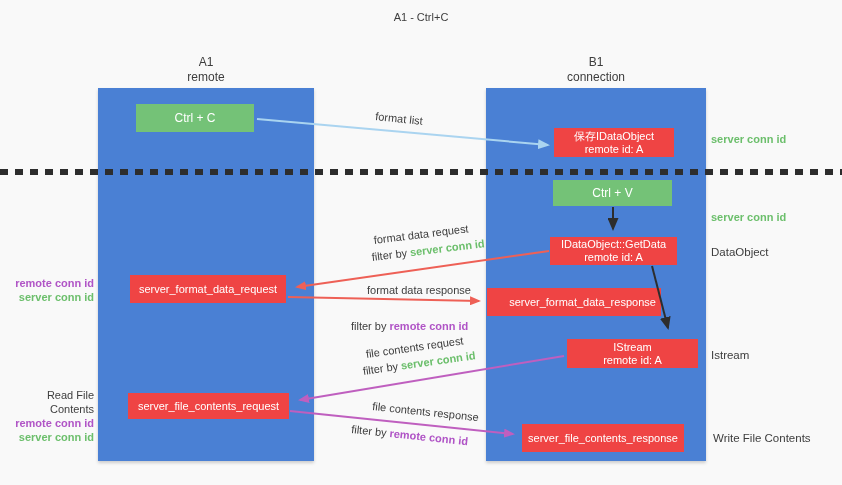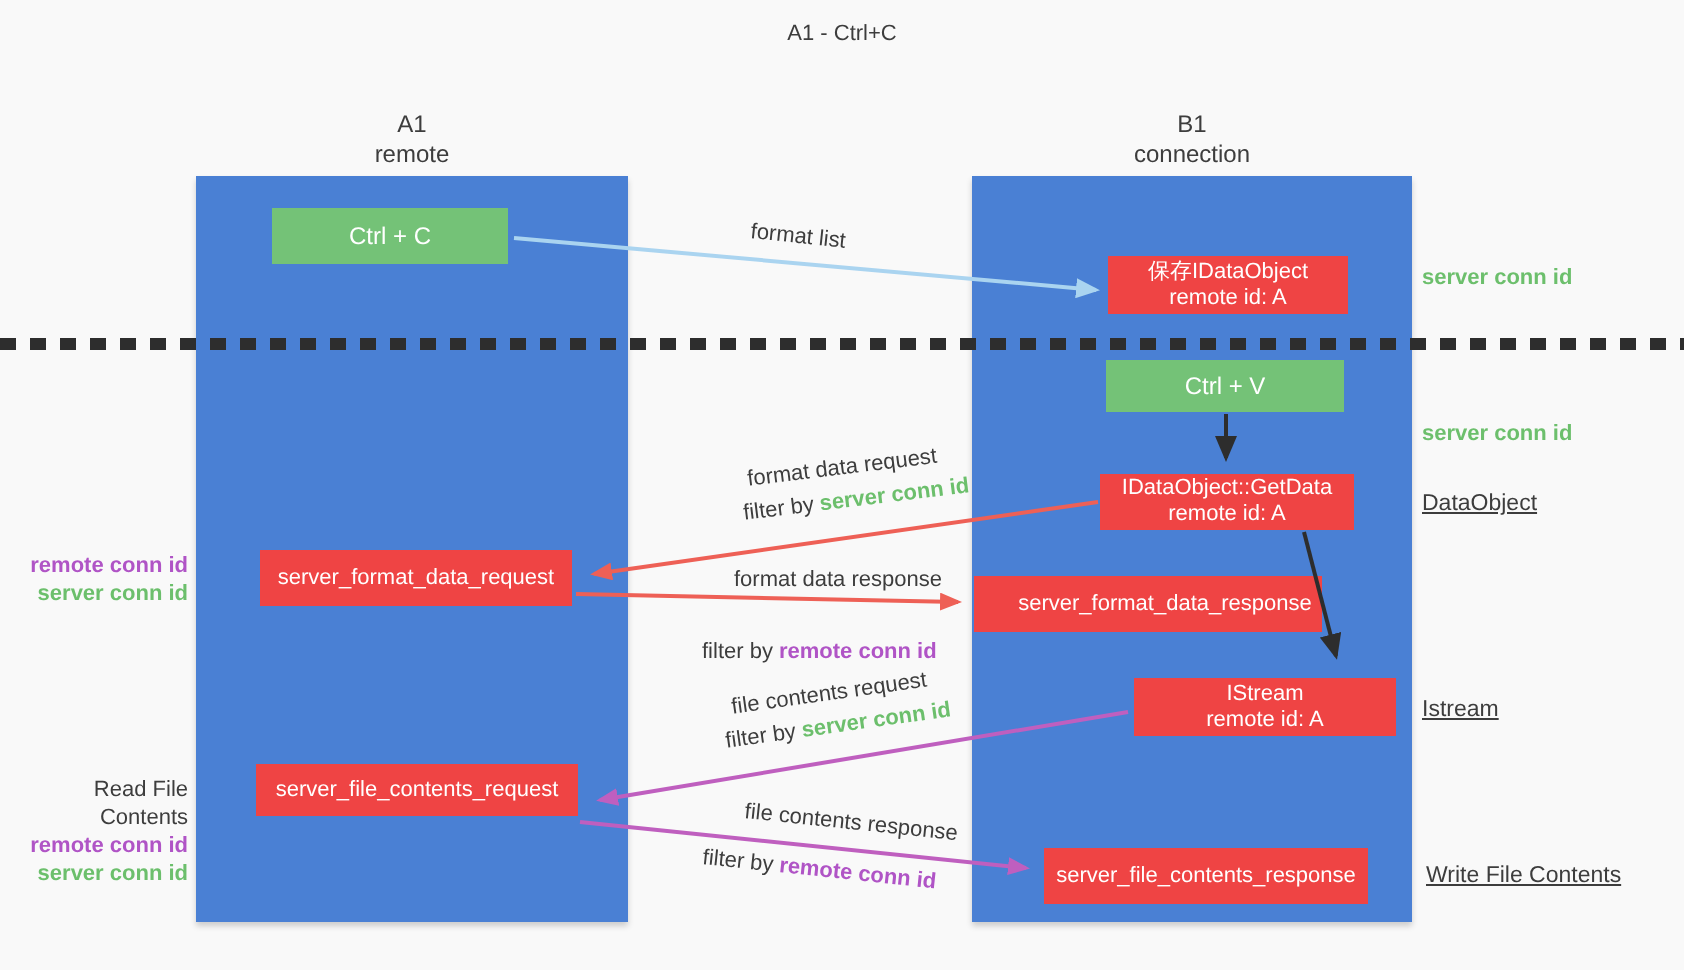--- a/index.html
+++ b/index.html
@@ -31,21 +31,21 @@
   .arrows { position:absolute; left:0; top:0; z-index:5; pointer-events:none; }
 
   .alabel { position:absolute; font-size:11px; color:#3d3d3d; white-space:nowrap;
             transform-origin:left top; z-index:6; }
   .pfx { margin-right:3px; }
   .kg { color:#6cbf6c; font-weight:bold; }
   .kp { color:#b054c6; font-weight:bold; }
   .dark { color:#3d3d3d; font-weight:normal; }
 
   .side { position:absolute; font-size:11px; white-space:nowrap; z-index:6; }
-  .side.big { font-size:11.5px;text-decoration:underline; }
+  .side.big { font-size:11.5px; }
   .left-block { position:absolute; left:0; width:94px; text-align:right;
                 font-size:11px; line-height:14px; z-index:6; }
 </style>
 </head>
 <body>
 
 <div class="canvas">
 
   <div class="title">
     <div>A1 - Ctrl+C</div>
@@ -113,21 +113,21 @@
 
   <div class="box orange" style="left:487px;top:288px;width:157px;height:28px;padding-left:17px;">
     <div>server_format_data_response</div>
   </div>
 
   <div class="box orange" style="left:567px;top:339px;width:131px;height:29px;">
     <div>IStream</div>
     <div>remote id: A</div>
   </div>
 
-  <div class="box orange" style="left:128px;top:382px;width:161px;height:26px;">
+  <div class="box orange" style="left:128px;top:393px;width:161px;height:26px;">
     <div>server_file_contents_request</div>
   </div>
 
   <div class="box orange" style="left:522px;top:424px;width:162px;height:28px;">
     <div>server_file_contents_response</div>
   </div>
 
   <div class="alabel" style="left:376px;top:110px;transform:rotate(6deg);">format list</div>
 
   <div class="alabel" style="left:373px;top:234px;transform:rotate(-7deg);">format data request</div>

